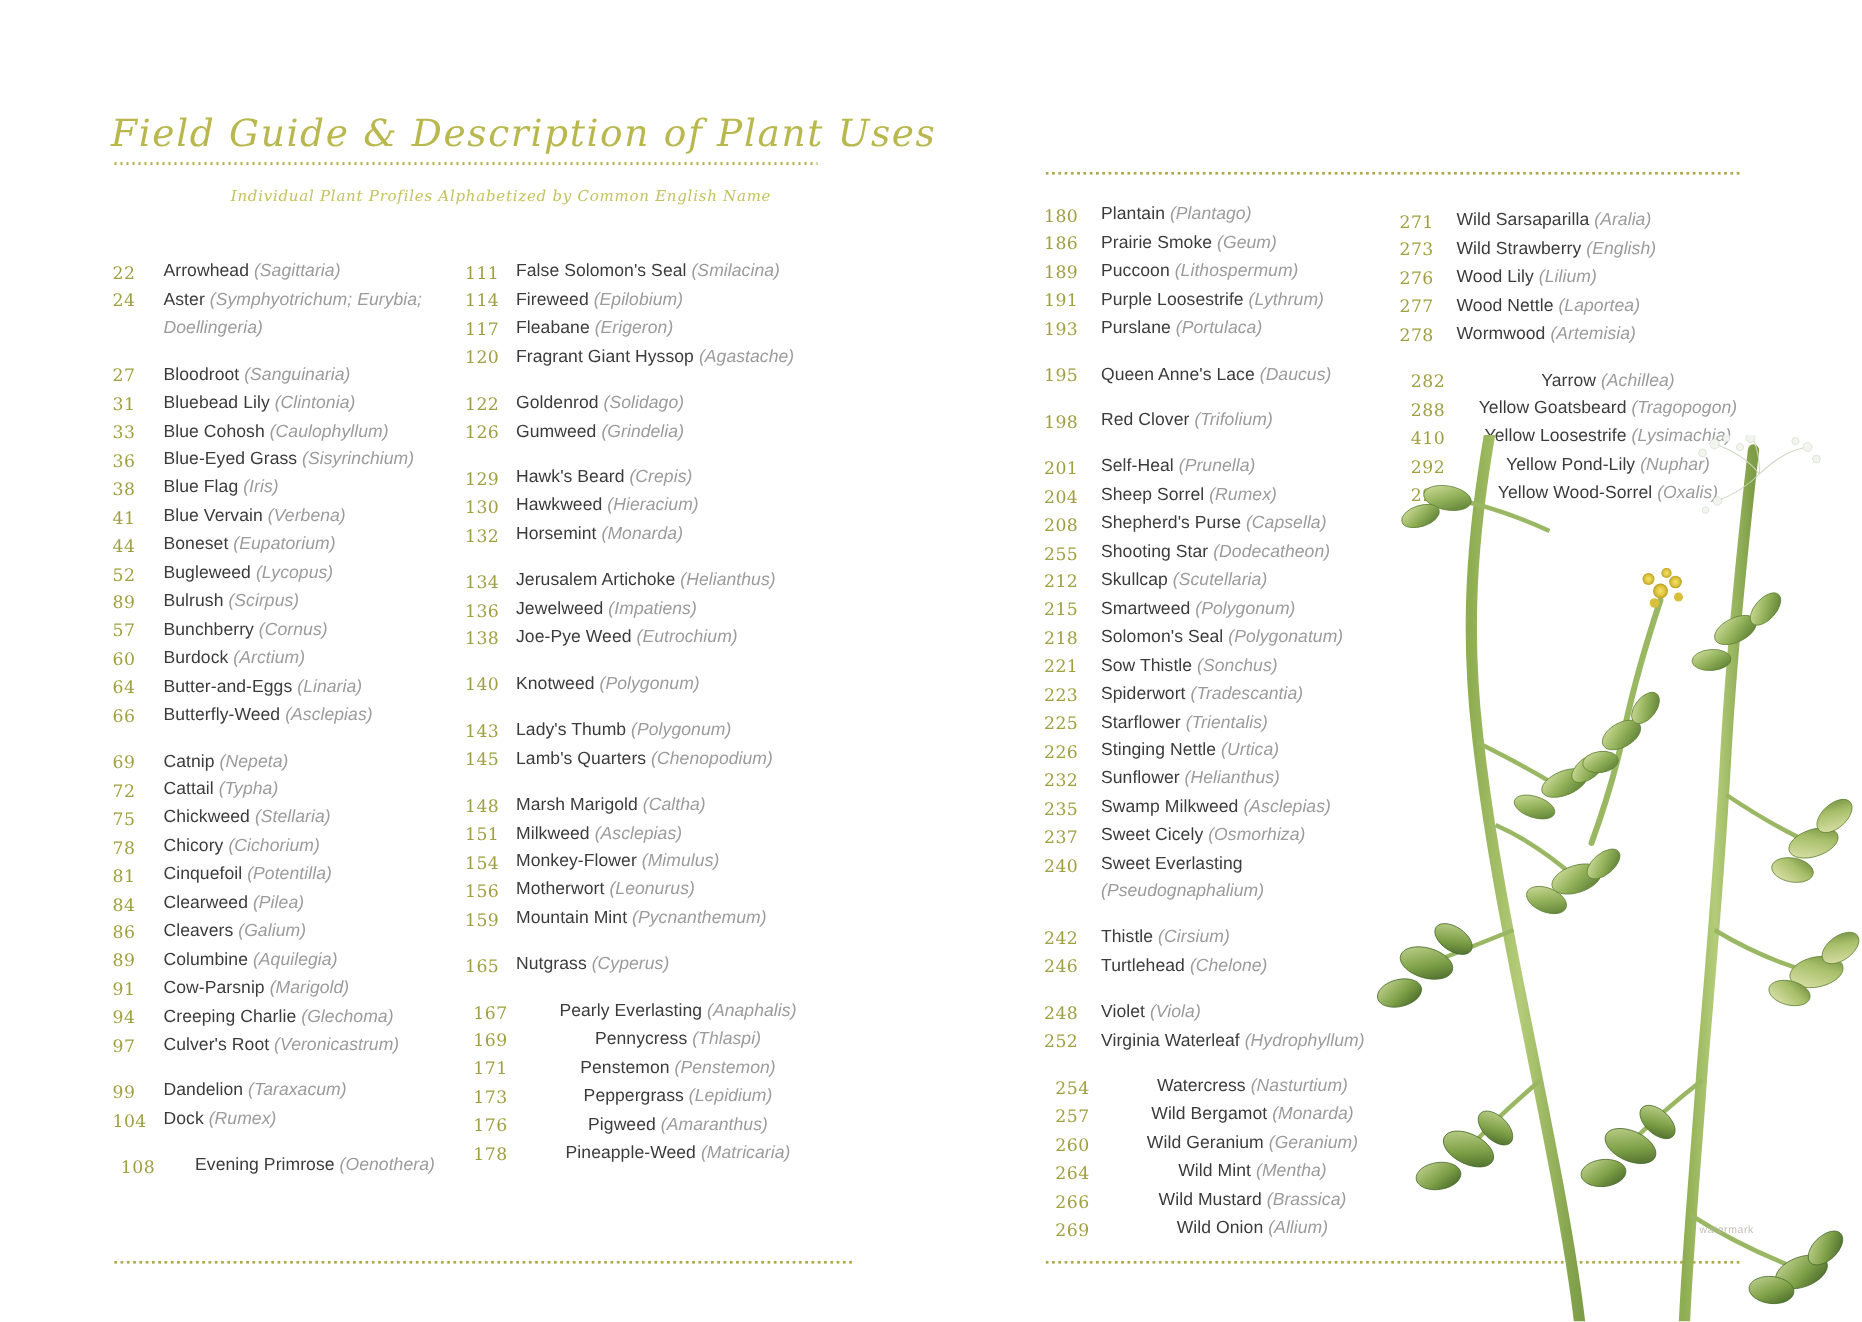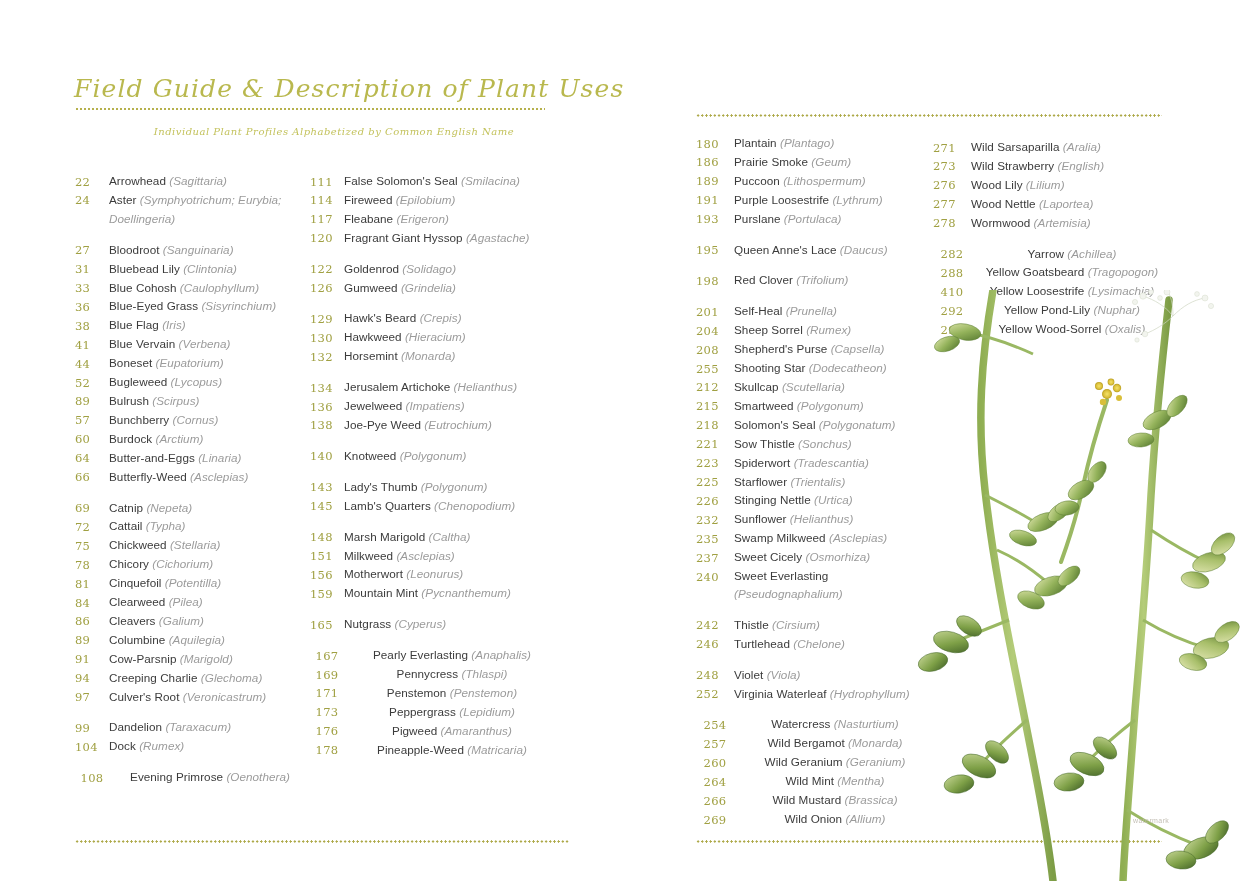--- a/index.html
+++ b/index.html
@@ -326,20 +326,24 @@
           </div>
         </div>
         <div class="group">
           <div class="entry">
             <span class="num">148</span>
             <span class="nm">Marsh Marigold <span class="gen">(Caltha)</span></span>
           </div>
           <div class="entry">
             <span class="num">151</span>
             <span class="nm">Milkweed <span class="gen">(Asclepias)</span></span>
+          </div>
+          <div class="entry">
+            <span class="num">154</span>
+            <span class="nm">Monkey-Flower <span class="gen">(Mimulus)</span></span>
           </div>
           <div class="entry">
             <span class="num">156</span>
             <span class="nm">Motherwort <span class="gen">(Leonurus)</span></span>
           </div>
           <div class="entry">
             <span class="num">159</span>
             <span class="nm">Mountain Mint <span class="gen">(Pycnanthemum)</span></span>
           </div>
         </div>

